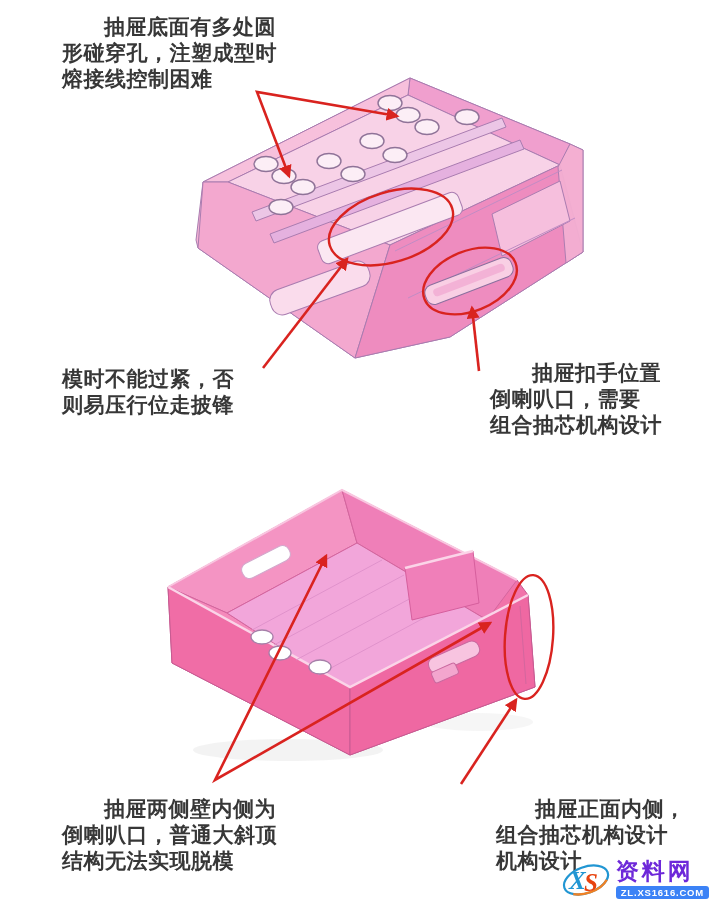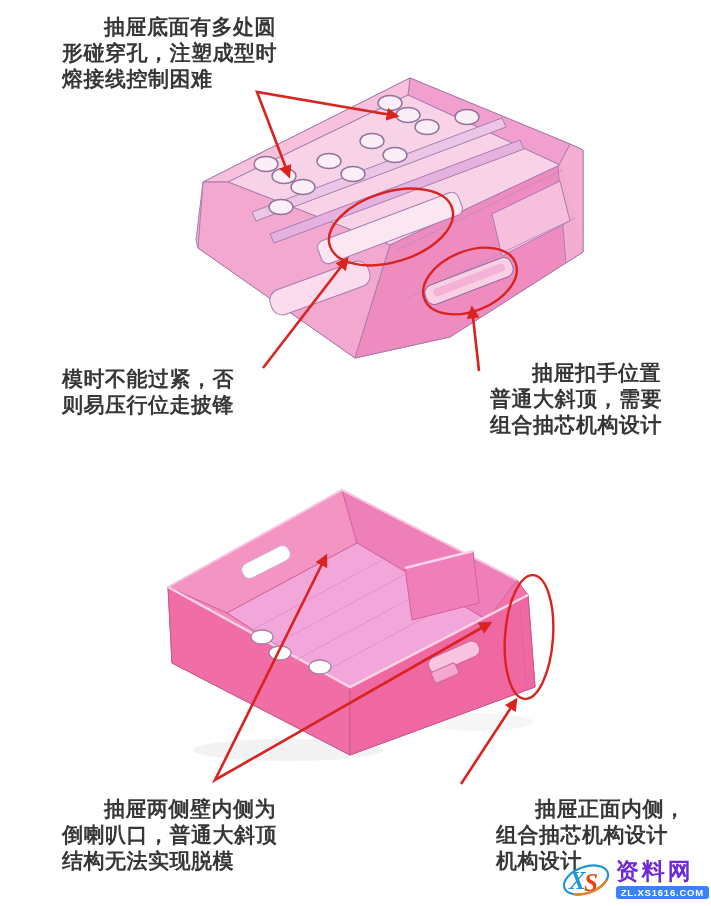--- a/index.html
+++ b/index.html
@@ -126,21 +126,21 @@
     <div>熔接线控制困难</div>
   </div>
 
   <div class="note" style="left:62px;top:366px;">
     <div>模时不能过紧，否</div>
     <div>则易压行位走披锋</div>
   </div>
 
   <div class="note" style="left:490px;top:360px;">
     <div class="indent">抽屉扣手位置</div>
-    <div>普通大斜顶，需要</div>
+    <div>倒喇叭口，需要</div>
     <div>组合抽芯机构设计</div>
   </div>
 
   <div class="note" style="left:62px;top:796px;">
     <div class="indent">抽屉两侧壁内侧为</div>
     <div>倒喇叭口，普通大斜顶</div>
     <div>结构无法实现脱模</div>
   </div>
 
   <div class="note" style="left:496px;top:796px;">

